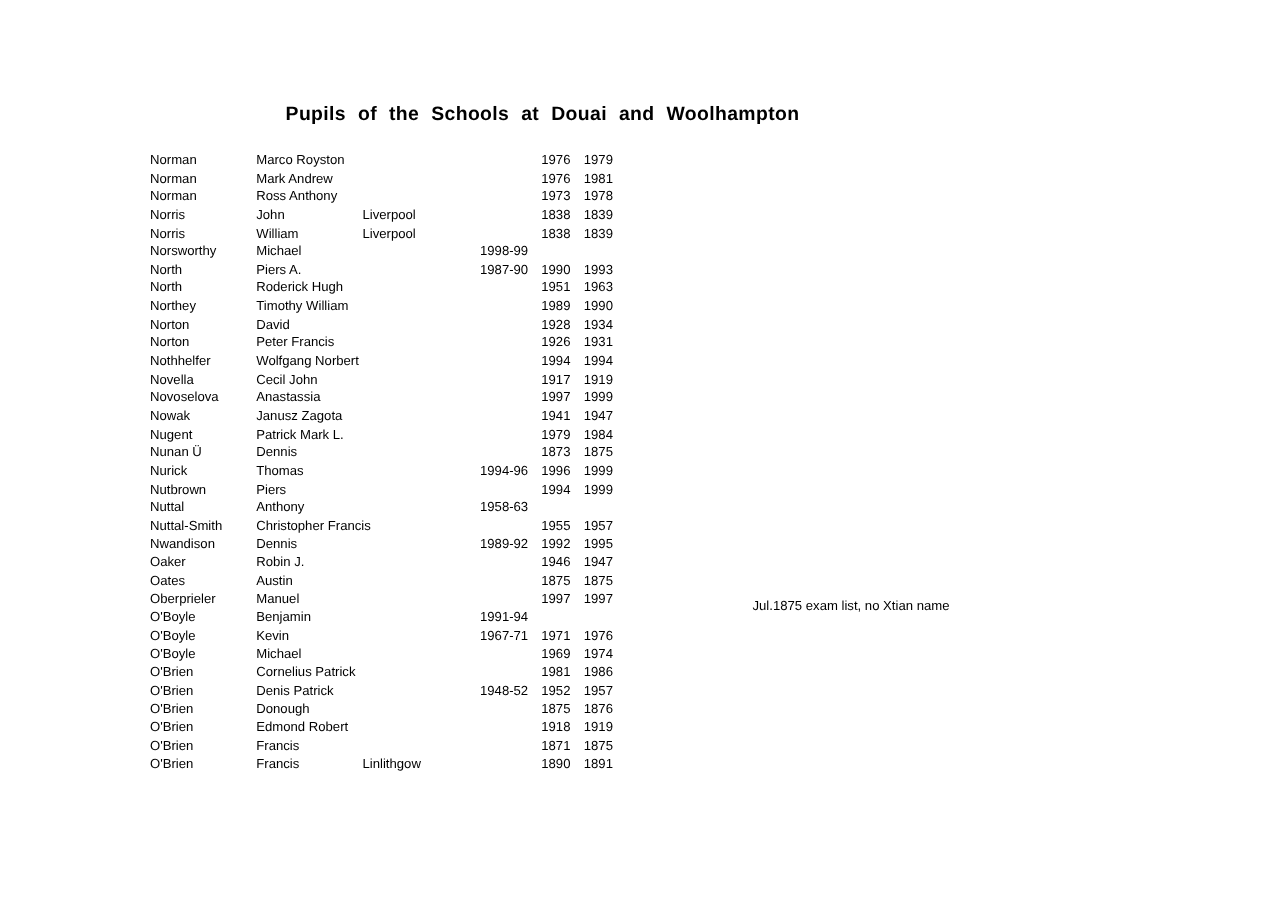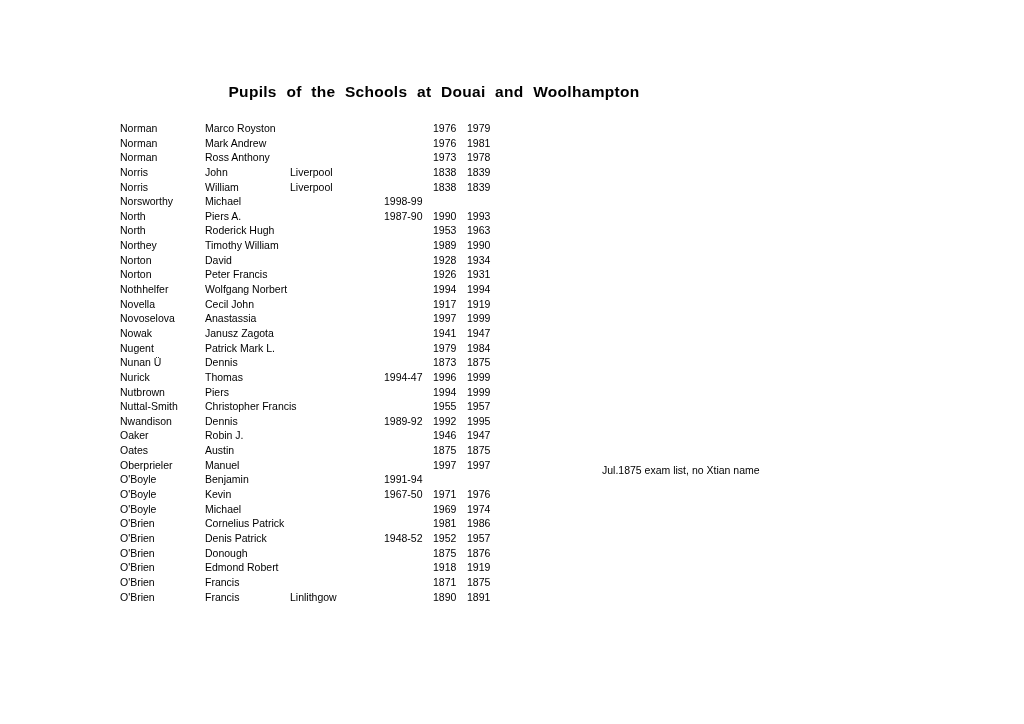--- a/index.html
+++ b/index.html
@@ -128,21 +128,21 @@
       <span class="c-from">1990</span>
       <span class="c-to">1993</span>
       <span class="c-note"></span>
     </div>
 
     <div class="pupil-row">
       <span class="c-surname">North</span>
       <span class="c-forenames">Roderick Hugh</span>
       <span class="c-place"></span>
       <span class="c-attended"></span>
-      <span class="c-from">1953</span>
+      <span class="c-from">1951</span>
       <span class="c-to">1963</span>
       <span class="c-note"></span>
     </div>
 
     <div class="pupil-row">
       <span class="c-surname">Northey</span>
       <span class="c-forenames">Timothy William</span>
       <span class="c-place"></span>
       <span class="c-attended"></span>
       <span class="c-from">1989</span>
@@ -227,36 +227,45 @@
       <span class="c-attended"></span>
       <span class="c-from">1873</span>
       <span class="c-to">1875</span>
       <span class="c-note"></span>
     </div>
 
     <div class="pupil-row">
       <span class="c-surname">Nurick</span>
       <span class="c-forenames">Thomas</span>
       <span class="c-place"></span>
-      <span class="c-attended">1994-47</span>
+      <span class="c-attended">1994-96</span>
       <span class="c-from">1996</span>
       <span class="c-to">1999</span>
       <span class="c-note"></span>
     </div>
 
     <div class="pupil-row">
       <span class="c-surname">Nutbrown</span>
       <span class="c-forenames">Piers</span>
       <span class="c-place"></span>
       <span class="c-attended"></span>
       <span class="c-from">1994</span>
       <span class="c-to">1999</span>
       <span class="c-note"></span>
     </div>
 
+    <div class="pupil-row">
+      <span class="c-surname">Nuttal</span>
+      <span class="c-forenames">Anthony</span>
+      <span class="c-place"></span>
+      <span class="c-attended">1958-63</span>
+      <span class="c-from"></span>
+      <span class="c-to"></span>
+      <span class="c-note"></span>
+    </div>
 
     <div class="pupil-row">
       <span class="c-surname">Nuttal-Smith</span>
       <span class="c-forenames">Christopher Francis</span>
       <span class="c-place"></span>
       <span class="c-attended"></span>
       <span class="c-from">1955</span>
       <span class="c-to">1957</span>
       <span class="c-note"></span>
     </div>
@@ -308,21 +317,21 @@
       <span class="c-attended">1991-94</span>
       <span class="c-from"></span>
       <span class="c-to"></span>
       <span class="c-note"></span>
     </div>
 
     <div class="pupil-row">
       <span class="c-surname">O'Boyle</span>
       <span class="c-forenames">Kevin</span>
       <span class="c-place"></span>
-      <span class="c-attended">1967-50</span>
+      <span class="c-attended">1967-71</span>
       <span class="c-from">1971</span>
       <span class="c-to">1976</span>
       <span class="c-note"></span>
     </div>
 
     <div class="pupil-row">
       <span class="c-surname">O'Boyle</span>
       <span class="c-forenames">Michael</span>
       <span class="c-place"></span>
       <span class="c-attended"></span>

